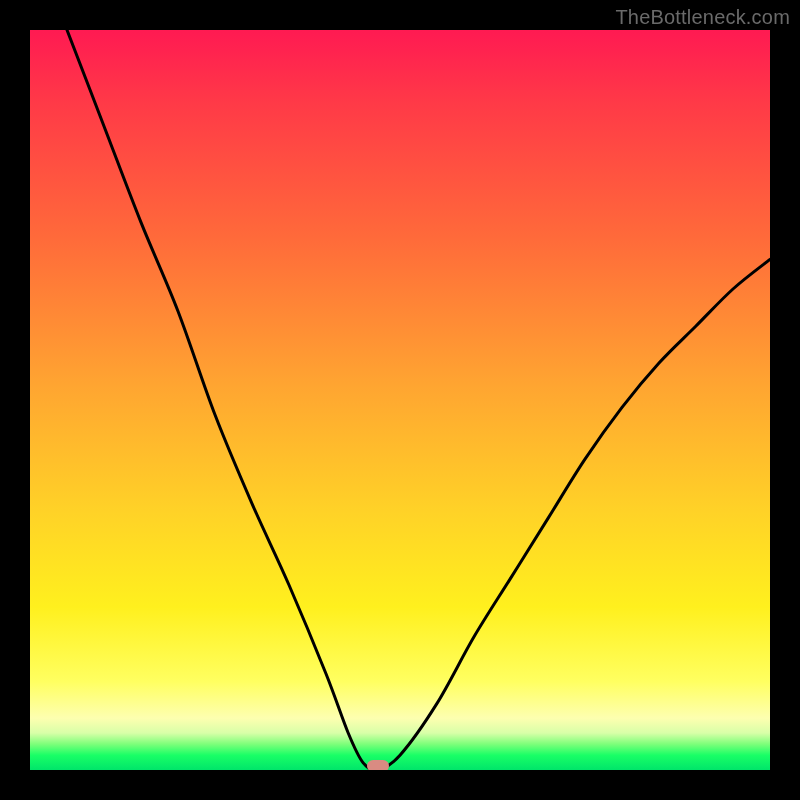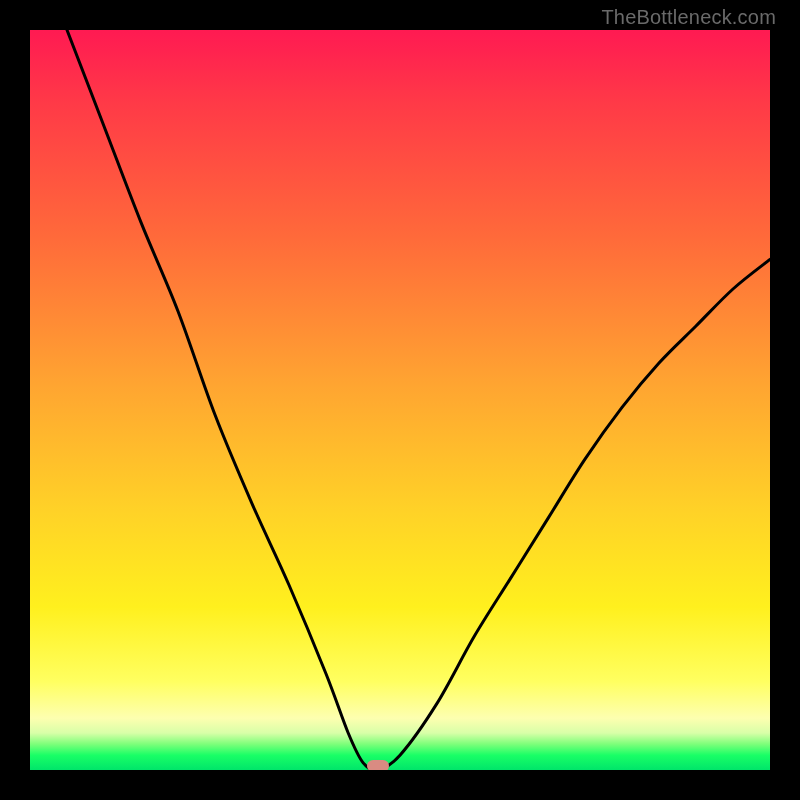--- a/index.html
+++ b/index.html
@@ -13,21 +13,21 @@
   }
   .frame {
     position: relative;
     width: 800px;
     height: 800px;
     background: #000;
   }
   .watermark {
     position: absolute;
     top: 6px;
-    right: 24px;
+    right: 10px;
     color: #6a6a6a;
     font-size: 20px;
     font-weight: 500;
     letter-spacing: 0.2px;
     z-index: 5;
   }
   .plot-area {
     position: absolute;
     left: 30px;
     top: 30px;

